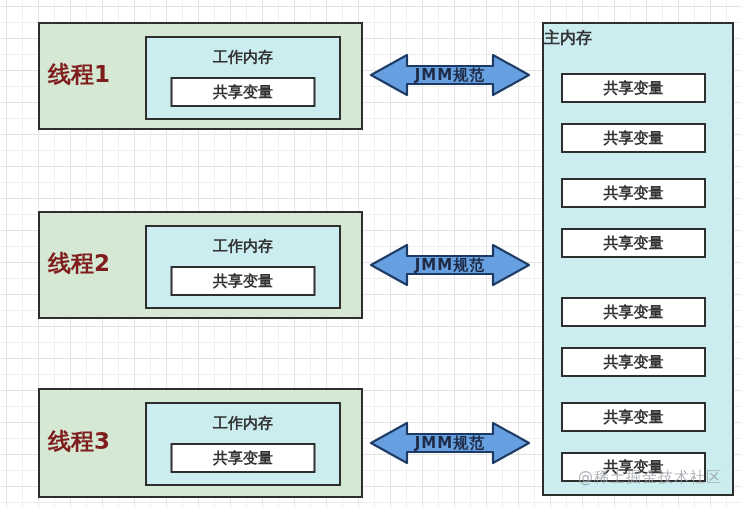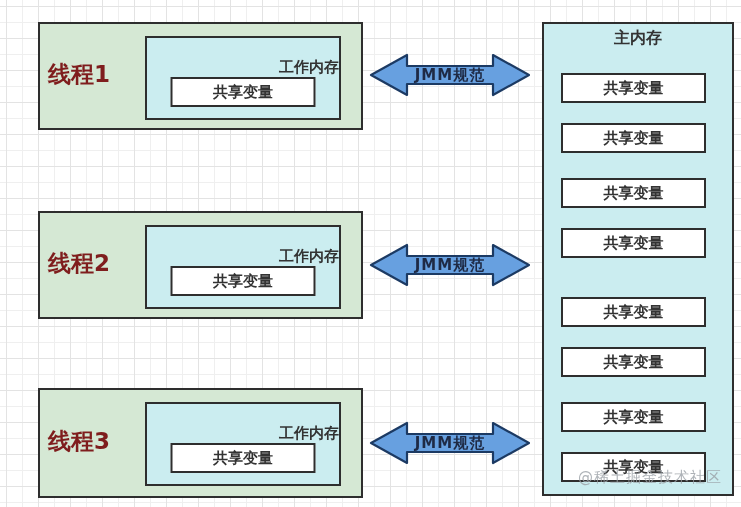--- a/index.html
+++ b/index.html
@@ -24,21 +24,21 @@
   .t3 { top:388px; height:106px; }
   .thread-label {
     position:absolute; left:8px; top:50%; transform:translateY(-54%);
     font-size:23px; font-weight:bold; color:#7f1d1d;
   }
   .work-mem {
     position:absolute; left:105px; top:12px; width:192px; height:80px;
     background:#cbedf0; border:2px solid #2e2e2e;
   }
   .work-title {
-    text-align:right; padding-top:20px;
+    text-align:center; padding-top:10px;
     font-size:15px; font-weight:bold; color:#333;
   }
   .shared-box {
     position:absolute; left:50%; transform:translateX(-50%); top:39px;
     width:141px; height:26px; background:#ffffff; border:2px solid #2e2e2e;
     display:flex; align-items:center; justify-content:center;
     font-size:15px; font-weight:bold; color:#333;
   }
   .arrow-wrap {
     position:absolute; left:369px; width:162px; height:46px;
@@ -50,21 +50,21 @@
   .arrow-label {
     position:absolute; left:0; top:0; width:100%; height:100%;
     display:flex; align-items:center; justify-content:center;
     font-size:15px; font-weight:bold; color:#1e2a45; letter-spacing:1px;text-align:center;
   }
   .main-mem {
     position:absolute; left:542px; top:22px; width:188px; height:470px;
     background:#cbedf0; border:2px solid #2e2e2e;
   }
   .mm-title {
-    text-align:center; padding-top:4px;
+    text-align:left; padding-top:4px;
     font-size:16px; font-weight:bold; color:#333;
   }
   .mm-var {
     position:absolute; left:17px; width:141px; height:26px;
     background:#ffffff; border:2px solid #2e2e2e;
     display:flex; align-items:center; justify-content:center;
     font-size:15px; font-weight:bold; color:#333;
   }
   .v0 { top:49px; }  .v1 { top:99px; }
   .v2 { top:154px; } .v3 { top:204px; }

